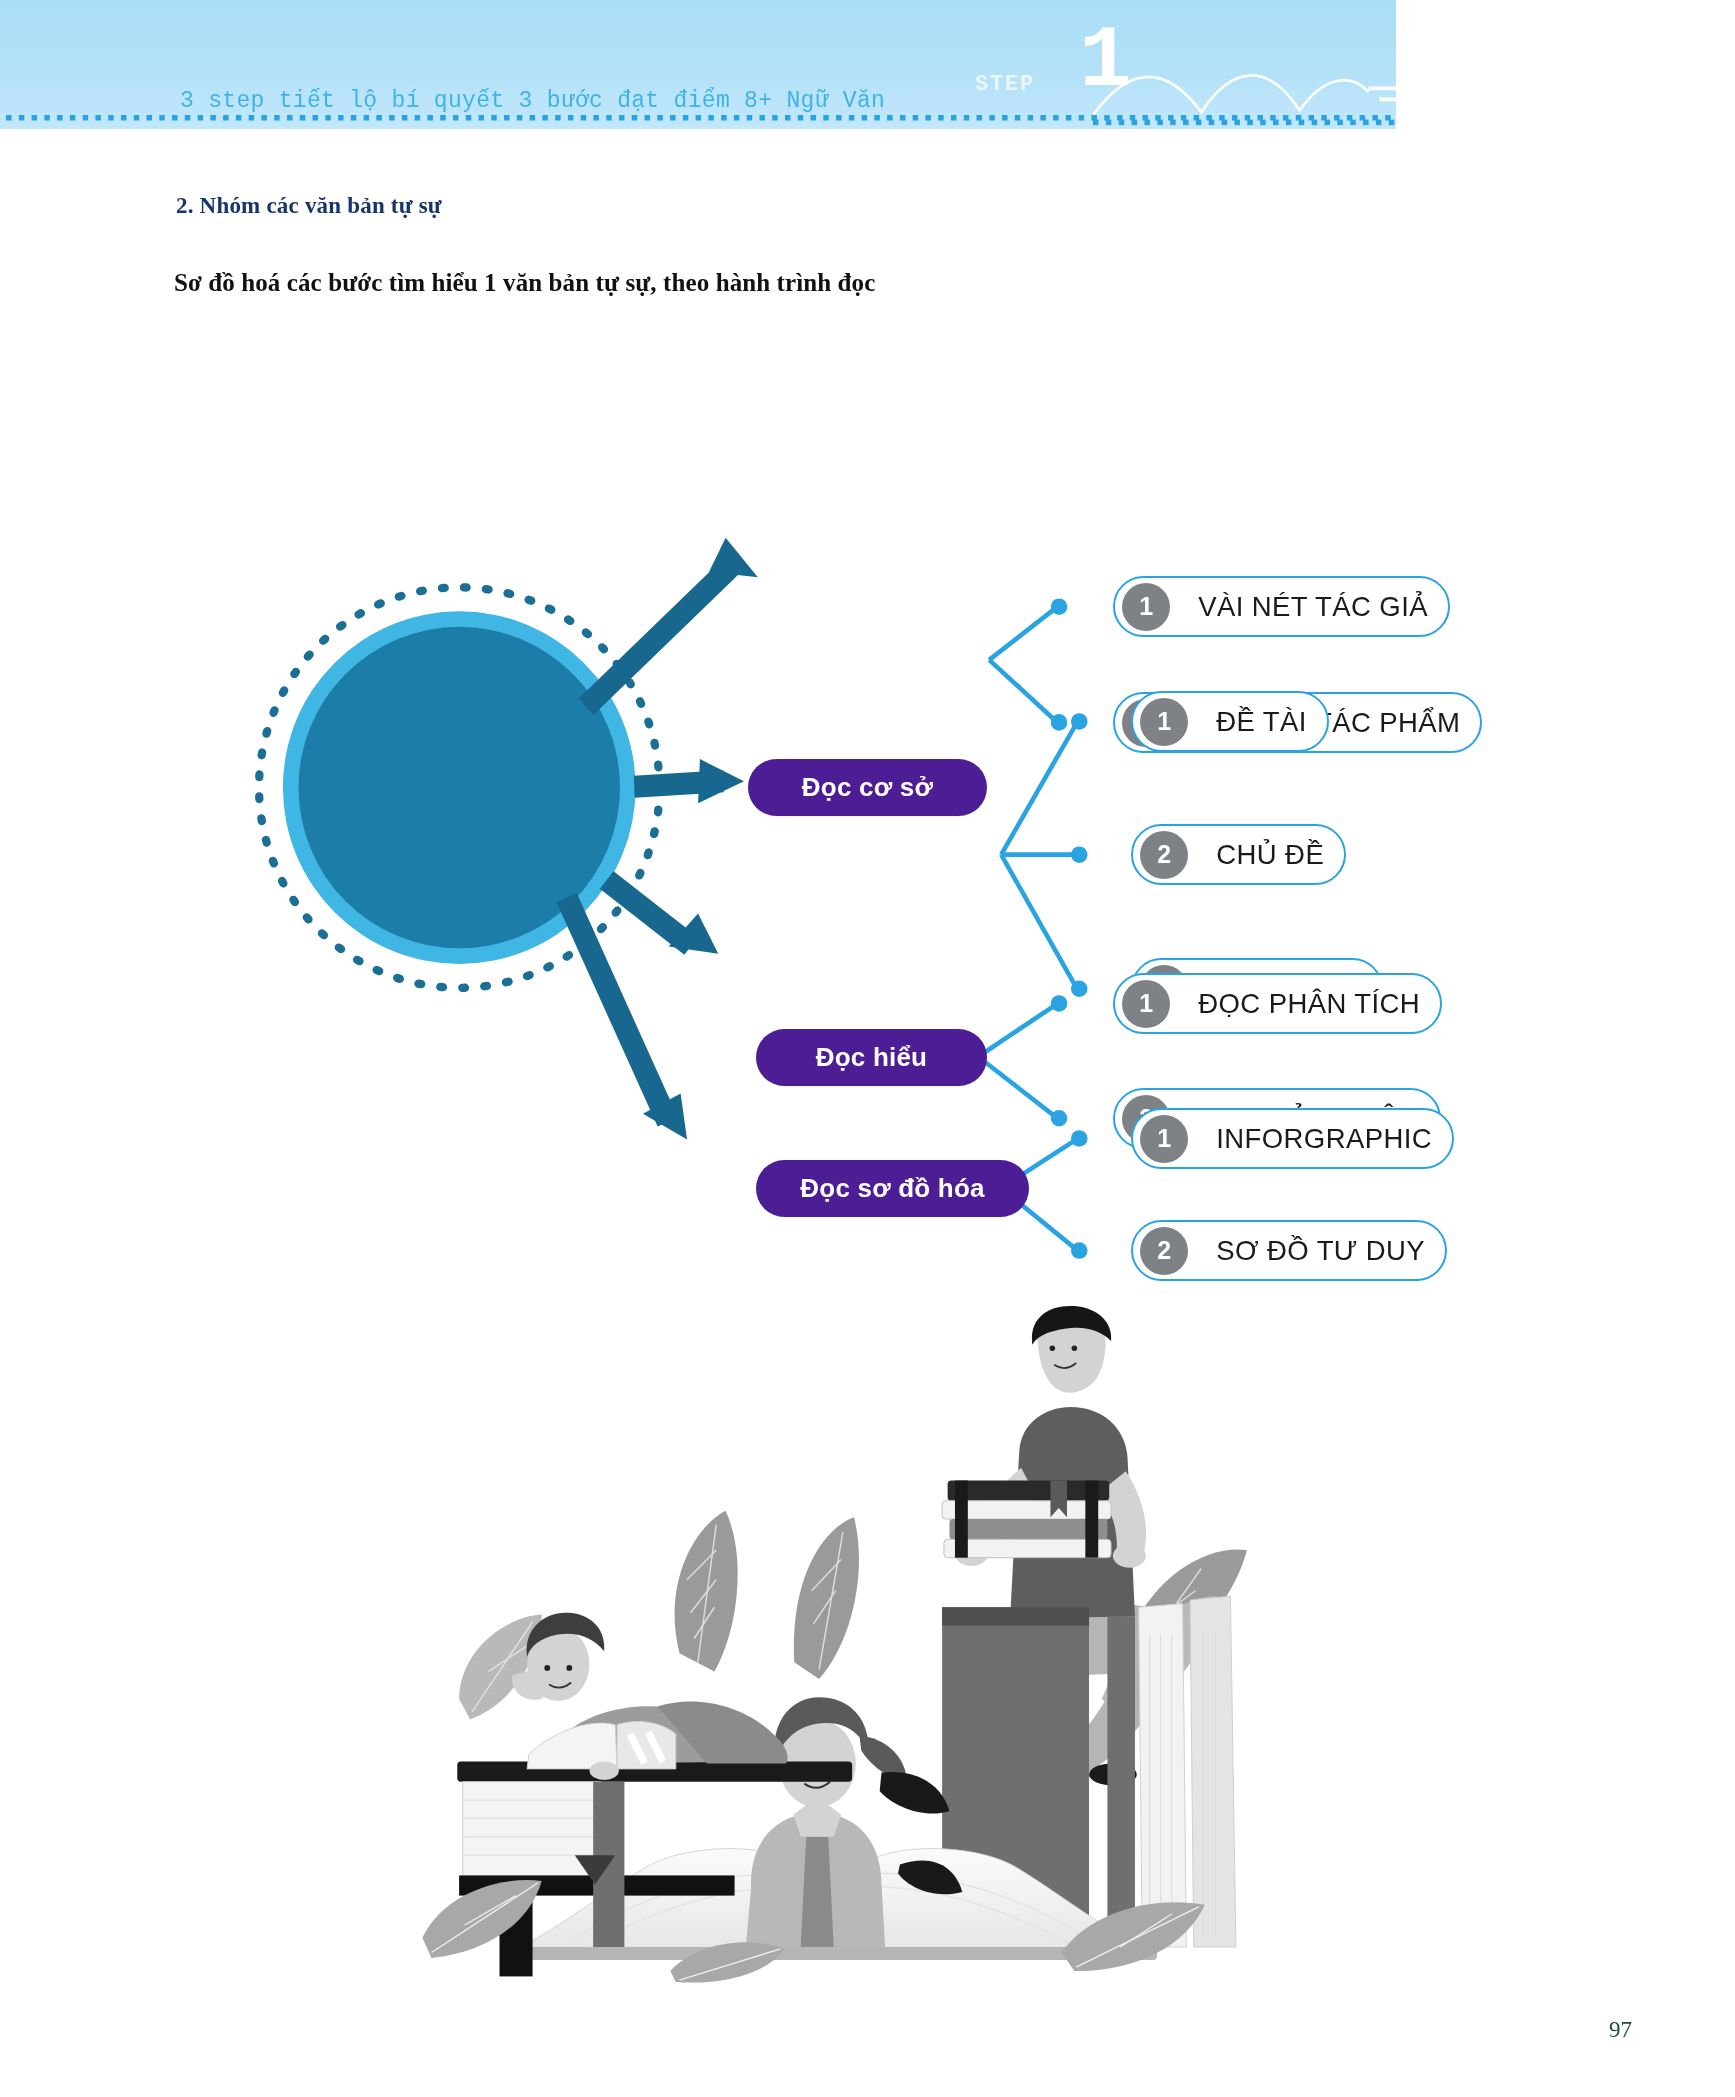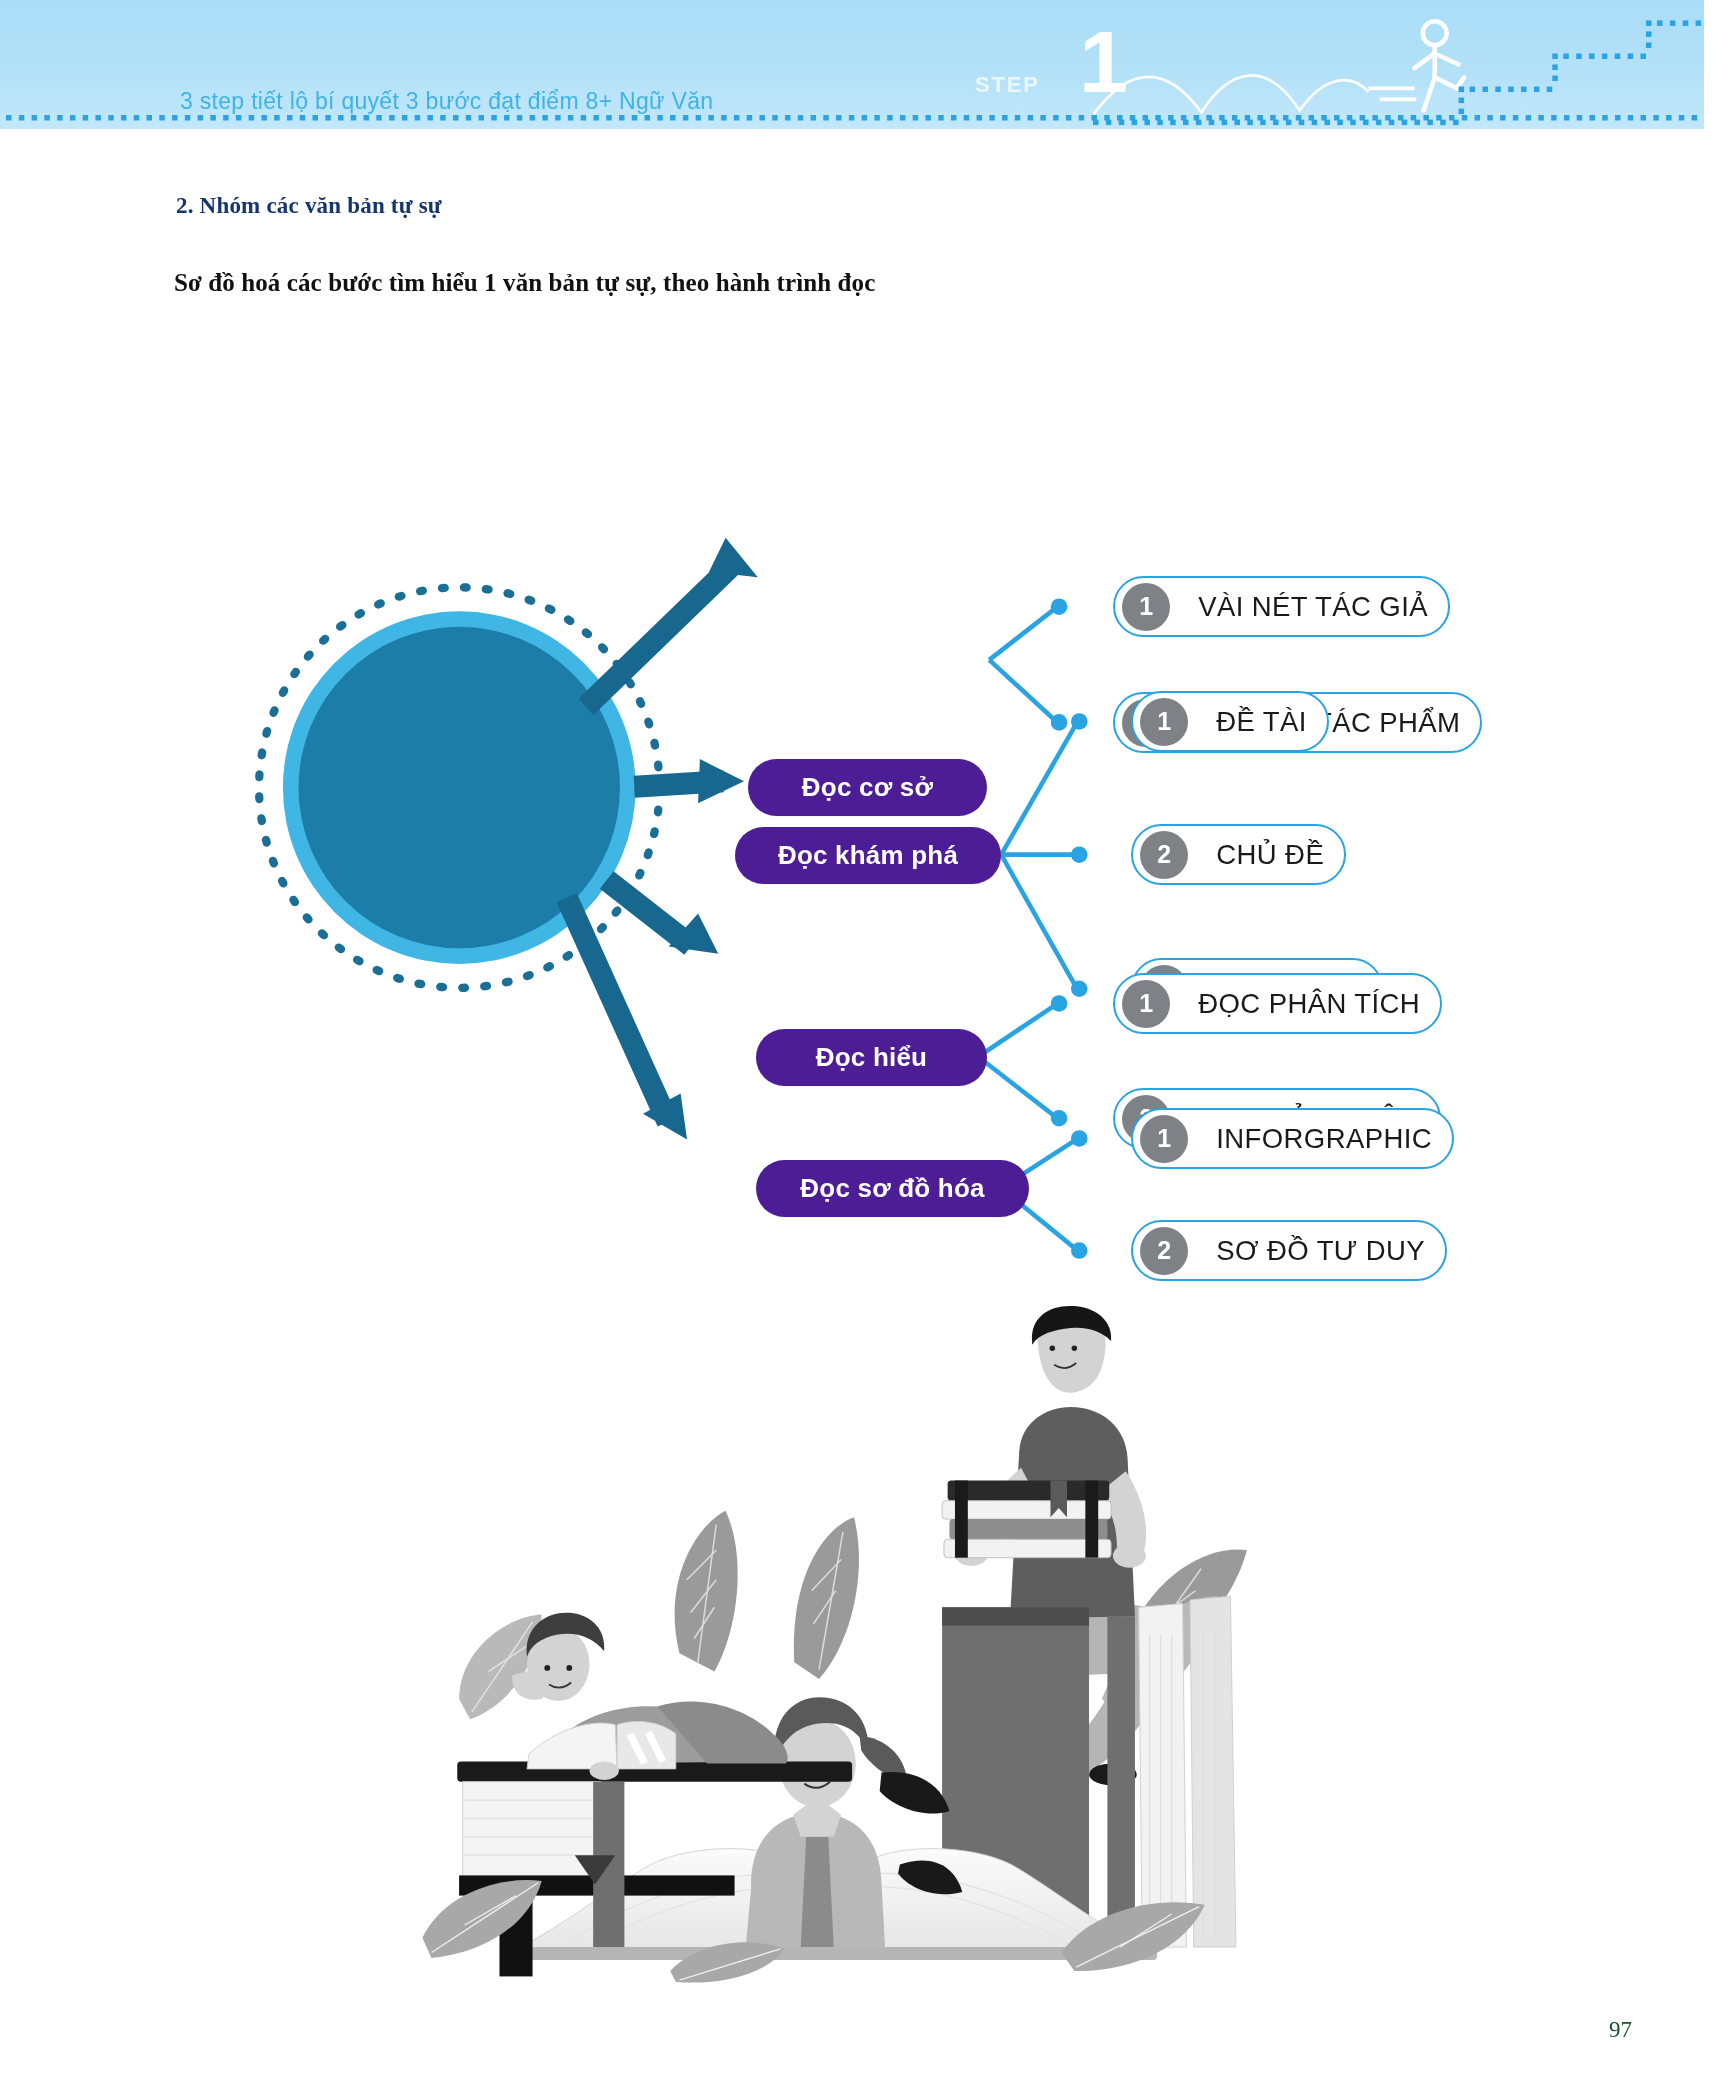--- a/index.html
+++ b/index.html
@@ -14,23 +14,24 @@
     position: relative;
     width: 1736px;
     height: 2097px;
     background: #ffffff;
   }
 
   
   .header-band {
     position: absolute;
     left: 0; top: 0;
-    width: 1704px; height: 129px;
+    width: 1396px; height: 129px;
     background: linear-gradient(180deg, #a9ddf7 0%, #b3e1f8 55%, #c2e7fa 100%);
     overflow: hidden;
+    font-family: Liberation Mono, monospace;
   }
   .header-dotline {
     position: absolute;
     left: 0; bottom: 7.3px;
     width: 1736px; height: 7.3px;
   }
   .header-title {
     position: absolute;
     left: 180px; top: 88px;
     font-size: 23px;
@@ -323,23 +324,20 @@
     <div class="center-label">
       <div>Các bước</div>
       <div>đọc hiểu</div>
       <div>một văn bản</div>
       <div>tự sự</div>
     </div>
 
     <div class="branch-pill" style="left:748px; top:428px; width:239px;">
       <span>Đọc cơ sở</span>
     </div>
-    <div class="branch-pill" style="left:735px; top:496px; width:266px;">
-      <span>Đọc khám phá</span>
-    </div>
     <div class="branch-pill" style="left:756px; top:698px; width:231px;">
       <span>Đọc hiểu</span>
     </div>
     <div class="branch-pill" style="left:756px; top:829px; width:273px;">
       <span>Đọc sơ đồ hóa</span>
     </div>
 
     <div class="leaf-pill" style="left:1113px; top:245px;">
       <span class="leaf-badge">1</span>
       <span class="leaf-text">VÀI NÉT TÁC GIẢ</span>

